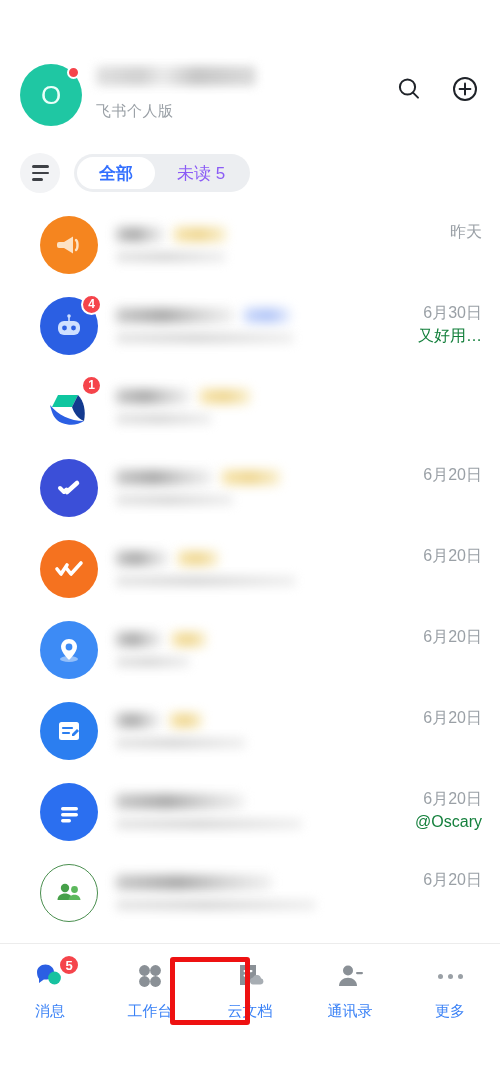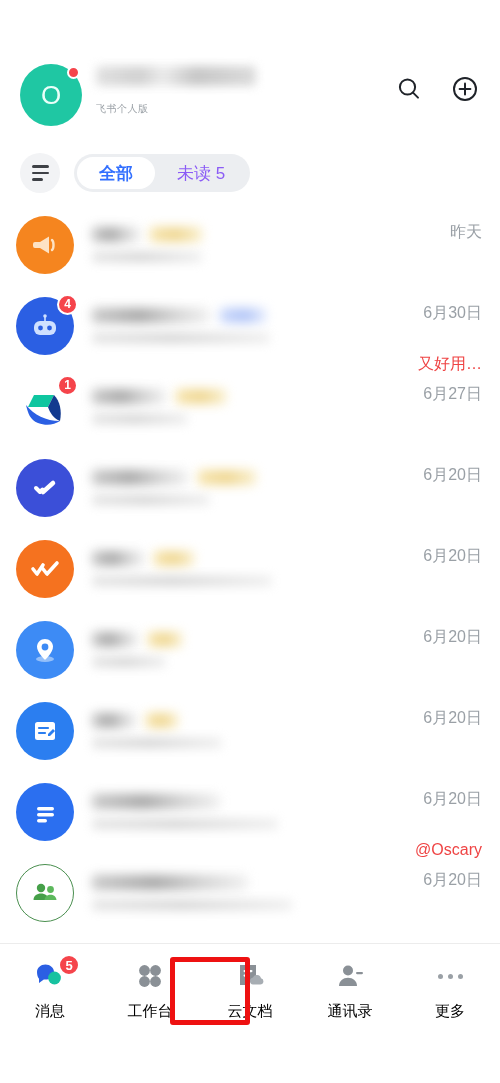--- a/index.html
+++ b/index.html
@@ -28,21 +28,21 @@
     position: absolute; top: 2px; right: 2px;
     width: 13px; height: 13px; border-radius: 50%;
     background: #f5444b; border: 2px solid #fff;
   }
   .identity { flex: 1; padding-left: 14px; padding-top: 4px; min-width: 0; }
   .id-name {
     height: 20px; width: 160px; border-radius: 4px;
     background: linear-gradient(95deg,#dcdcdc 0%, #c9c9c9 28%, #e8e8e8 42%, #bdbdbd 62%, #d6d6d6 100%);
     filter: blur(5px); opacity: .85; margin-bottom: 9px;
   }
-  .id-sub { font-size: 10px; color: #9aa0a6; filter: blur(0.7px); letter-spacing: .5px; margin-top: 16px; }
+  .id-sub { font-size: 15px; color: #9aa0a6; filter: blur(0.7px); letter-spacing: .5px; margin-top: 16px; }
   .head-actions { display: flex; align-items: center; gap: 26px; margin-top: 12px; }
   .ico-btn { width: 30px; height: 30px; display: flex; align-items: center; justify-content: center; }
 
   
   .filterbar {
     position: absolute; top: 148px; left: 0; width: 500px; height: 50px;
     display: flex; align-items: center; padding: 0 20px; gap: 14px;
   }
   .filter-icon {
     width: 40px; height: 40px; border-radius: 50%; background: #f2f3f5;
@@ -57,21 +57,21 @@
     background: #eceef1; border-radius: 19px; padding: 3px;
   }
   .seg {
     height: 32px; padding: 0 22px; border-radius: 16px;
     display: flex; align-items: center; justify-content: center;
     font-size: 17px; color: #8b5cf6; font-weight: 500; white-space: nowrap;
   }
   .seg.active { background: #fff; color: #3370ff; font-weight: 700; }
 
   
-  .chatlist { position: absolute; top: 204px; left: 0; width: 500px; height: 732px; overflow: hidden; }
+  .chatlist { position: absolute; top: 204px; left: 0; width: 500px; height: 732px; overflow: hidden; padding-left: 24px; }
   .row { position: relative; display: flex; height: 81px; padding: 0 18px 0 16px; align-items: center; }
   .av-wrap { position: relative; width: 58px; height: 58px; flex: 0 0 58px; }
   .av { width: 58px; height: 58px; border-radius: 50%; display: flex; align-items: center; justify-content: center; }
   .av.ring { background: #fff; border: 1.5px solid #4a8f4f; }
   .badge {
     position: absolute; top: -3px; right: -4px; min-width: 21px; height: 21px;
     border-radius: 11px; background: #f5444b; color: #fff; font-size: 12px; font-weight: 700;
     display: flex; align-items: center; justify-content: center; border: 2px solid #fff; padding: 0 4px;
   }
   .row-mid { flex: 1; min-width: 0; padding-left: 18px; display: flex; flex-direction: column; justify-content: center; gap: 9px; }
@@ -79,31 +79,31 @@
     background: linear-gradient(90deg,#b9b9b9 0%,#8e8e8e 40%,#c4c4c4 70%,#ededed 100%); }
   .blur-tag { height: 15px; border-radius: 3px; filter: blur(5.5px); opacity: .7;
     background: linear-gradient(90deg,#f3d98a 0%,#e8c45e 50%,#f7e9b8 100%); }
   .blur-sub { height: 12px; border-radius: 3px; filter: blur(5px); opacity: .42;
     background: linear-gradient(90deg,#c7c7c7 0%,#ababab 45%,#dedede 100%); }
   .blur-blue { height: 15px; border-radius: 3px; filter: blur(5.5px); opacity: .55;
     background: linear-gradient(90deg,#9bb6f7 0%,#6f93f0 55%,#cfdcfb 100%); }
   .line { display: flex; align-items: center; gap: 10px; }
   .row-right { flex: 0 0 auto; align-self: flex-start; padding-top: 16px; text-align: right; }
   .ts { font-size: 16px; color: #9aa0a6; white-space: nowrap; line-height: 23px; }
-  .ts.mention { color: #ef4444; margin-top: 28px; }
+  .ts.mention { color: #15803d; }
 
   
   .tabbar {
     position: absolute; bottom: 0; left: 0; width: 500px; height: 140px;
     background: #fff; border-top: 1px solid #ececec;
     display: flex; align-items: flex-start; padding-top: 14px;
   }
   .tab { flex: 1; display: flex; flex-direction: column; align-items: center; gap: 8px; position: relative; }
   .tab-ico { height: 36px; display: flex; align-items: center; justify-content: center; position: relative; }
-  .tab-label { font-size: 15px; color: #000000; }
+  .tab-label { font-size: 15px; color: #3b82f6; }
   .tab-badge {
     position: absolute; top: -4px; right: -13px; min-width: 22px; height: 22px; border-radius: 11px;
     background: #f5444b; color: #fff; font-size: 13px; font-weight: 700;
     display: flex; align-items: center; justify-content: center; border: 2px solid #fff; padding: 0 4px;
   }
   .dots { display: flex; gap: 5px; align-items: center; }
   .dots span { width: 5px; height: 5px; border-radius: 50%; background: #9aa0a6; }
   .highlight-box {
     position: absolute; left: 170px; top: 957px; width: 80px; height: 68px;
     border: 5px solid #ee1111; border-radius: 3px; pointer-events: none;
@@ -214,23 +214,20 @@
           <div class="badge">1</div>
         </div>
         <div class="row-mid">
           <div class="line">
             <div class="blur-title" style="width:74px"></div>
             <div class="blur-tag" style="width:50px"></div>
           </div>
           <div class="line">
             <div class="blur-sub" style="width:96px"></div>
           </div>
-        </div>
-        <div class="row-right">
-          <div class="ts">6月27日</div>
         </div>
       </div>
       <div class="row">
         <div class="av-wrap">
           <div class="av" style="background:#3b4fd8">
       <svg width="32" height="32" viewBox="0 0 32 32">
               <path d="M7 16l4 4 2.5-2.5" stroke="#fff" stroke-width="4" fill="none" stroke-linecap="round" stroke-linejoin="round"></path>
               <path d="M14 20l10-9" stroke="#fff" stroke-width="4.5" fill="none" stroke-linecap="round"></path>
             </svg>
           </div>

